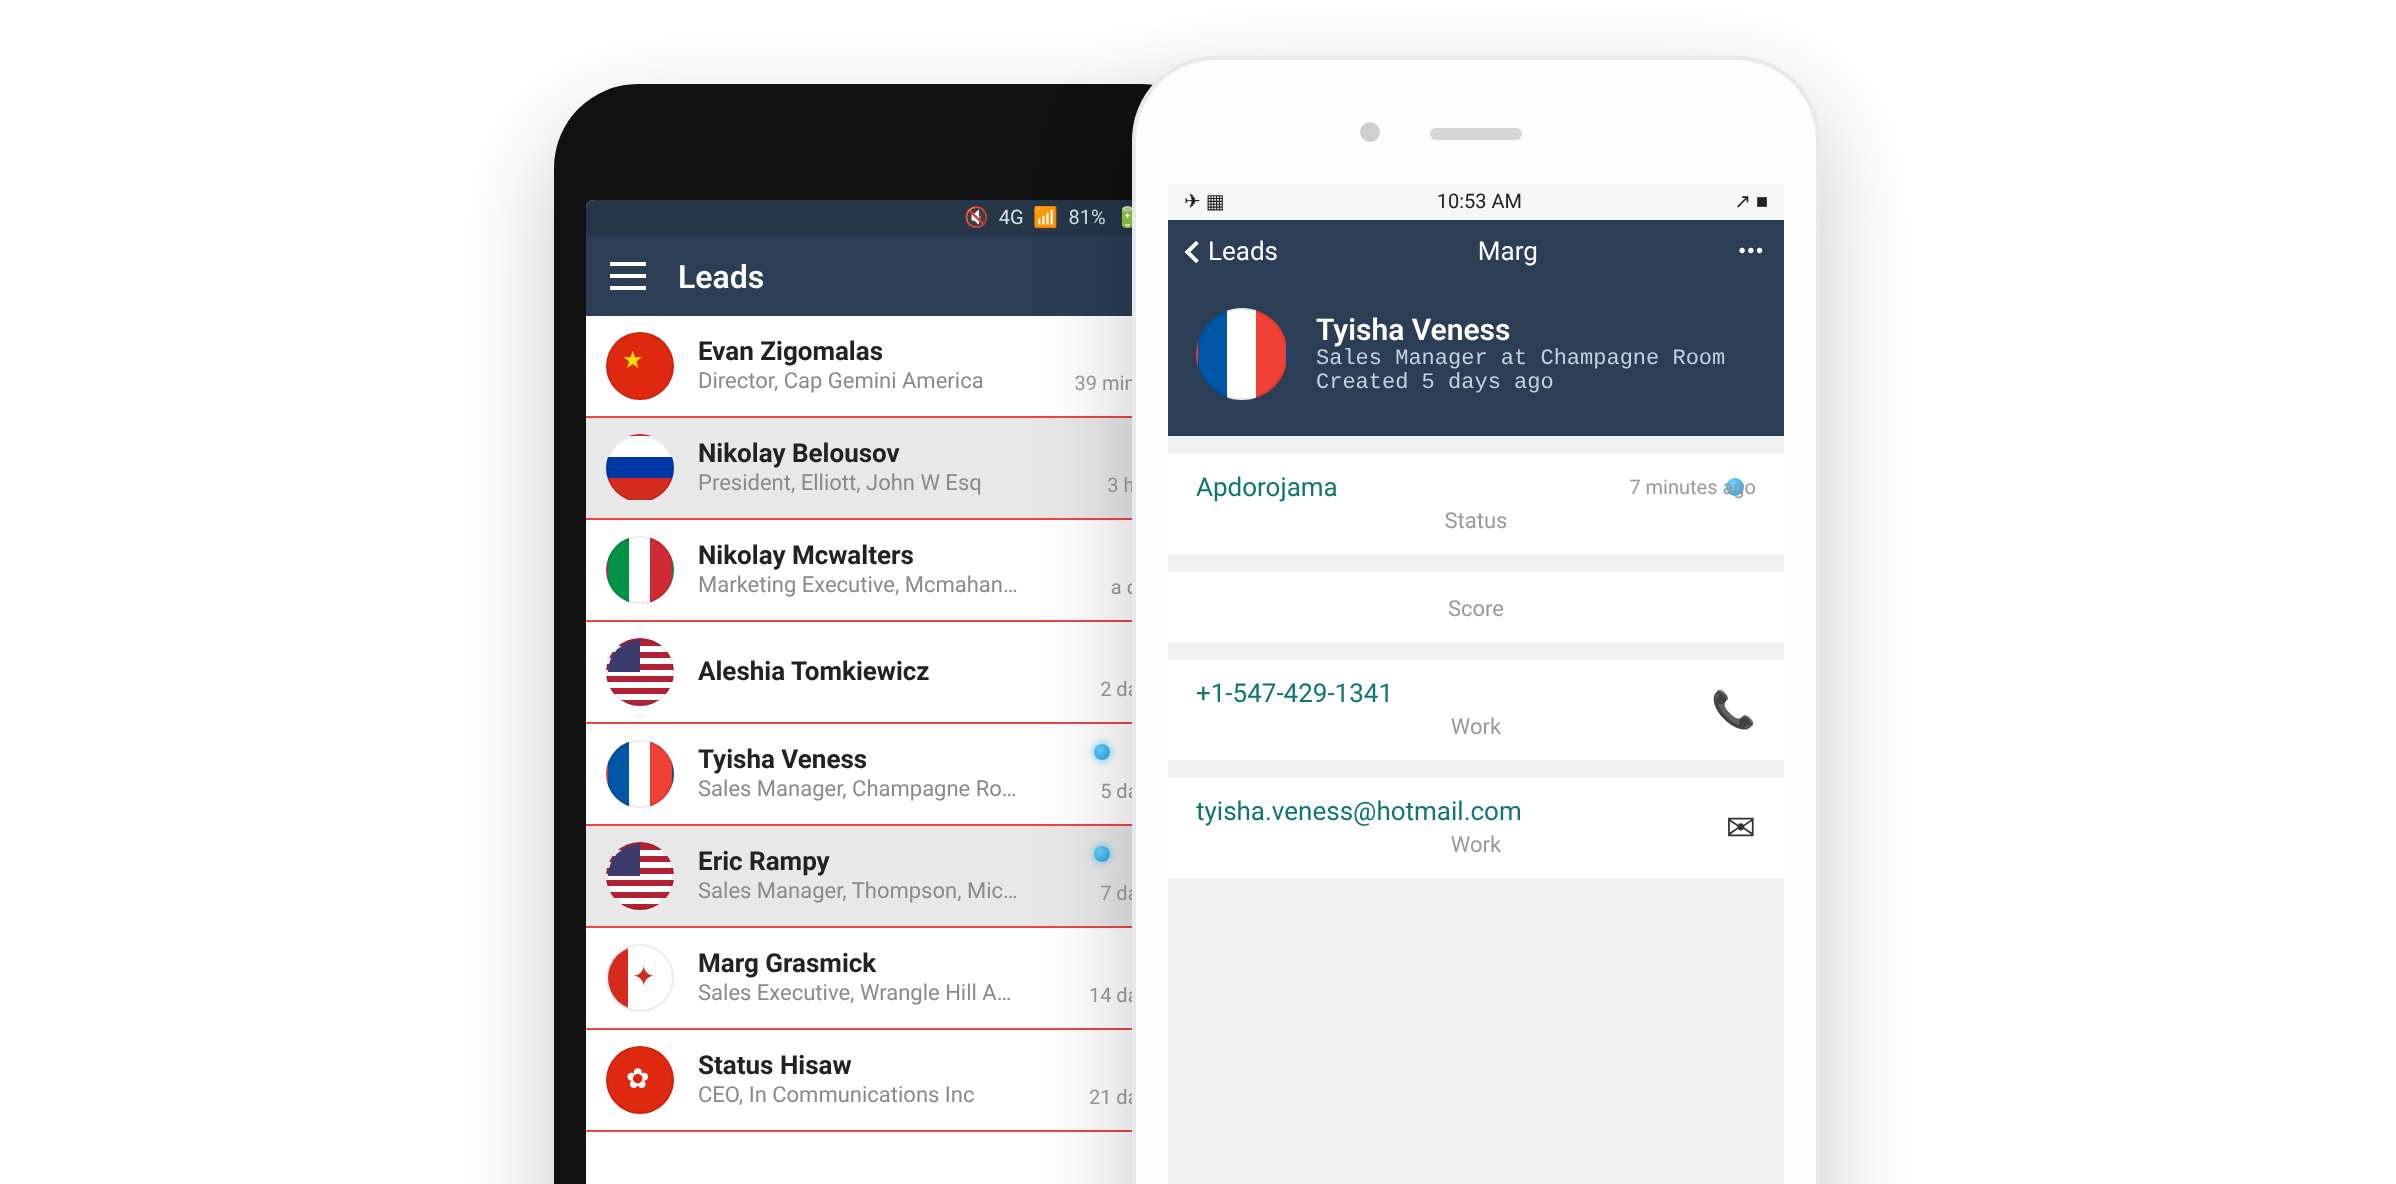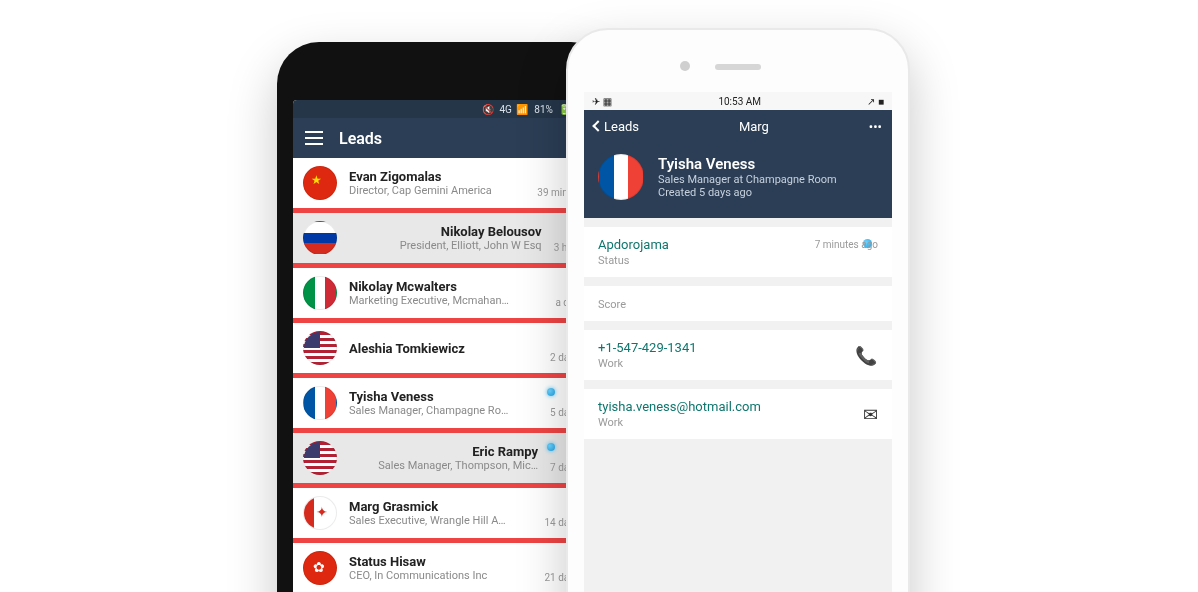--- a/index.html
+++ b/index.html
@@ -65,24 +65,24 @@
     gap: 16px; padding: 0 12px;
   }
   .appbar .title { font-size: 16px; font-weight: 600; }
   .hamburger { width: 18px; height: 14px; display:flex; flex-direction:column; justify-content:space-between;}
   .hamburger span{height:2px;background:#fff;}
 
   .list { flex: 1; overflow: hidden; background:#fff; }
   .row {
     display: flex; align-items: center; gap: 12px;
     padding: 8px 10px;
-    border-bottom: 5px solid #ef4444;
+    border-bottom: 1px solid #ef4444;
     position: relative;
   }
-  .row.sel { background:#e8e8e8;text-align:right; }
+  .row.sel { background:#e8e8e8; }
   .flag {
     width: 34px; height: 34px; border-radius: 50%;
     flex: none; background:#ccc; position:relative; overflow:hidden;
     border:1px solid rgba(0,0,0,.08);
   }
   .row .txt { flex:1; min-width:0; }
   .row .name { font-size: 13px; font-weight: 700; color:#222; }
   .row .sub  { font-size: 11px; color:#8a8a8a; white-space:nowrap; overflow:hidden; text-overflow:ellipsis; }
   .row .time { font-size: 10px; color:#9a9a9a; align-self:flex-end; padding-bottom:2px;}
   .row .dot  { position:absolute; right:42px; top:10px; width:8px;height:8px;border-radius:50%;
@@ -103,24 +103,24 @@
   .flag-hk::after{content:"✿";color:#fff;position:absolute;left:9px;top:7px;font-size:14px;}
 
   
   .ios-status{height:18px;font-size:10px;color:#222;display:flex;align-items:center;justify-content:space-between;padding:0 8px;background:#f7f7f7;}
   .ios-appbar{height:32px;background:#2b3e55;color:#fff;display:flex;align-items:center;justify-content:space-between;padding:0 10px;font-size:13px;}
   .ios-back{display:flex;align-items:center;gap:2px;}
   .chev{display:inline-block;width:8px;height:8px;border-left:2px solid #fff;border-bottom:2px solid #fff;transform:rotate(45deg);}
   .lead-header{background:#2b3e55;color:#fff;display:flex;gap:14px;align-items:center;padding:12px 14px 18px;}
   .lead-header .flag{width:46px;height:46px;}
   .lead-header .lname{font-size:15px;font-weight:600;}
-  .lead-header .lsub{font-size:11px;color:#c7d1de;}
+  .lead-header .lsub{font-size:11px;color:#c7d1de;font-family:Liberation Mono, monospace;}
   .card{background:#fff;margin-top:9px;padding:10px 14px;position:relative;}
   .card .val{font-size:13px;color:#0f766e;}
-  .card .lbl{font-size:11px;color:#9a9a9a;margin-top:2px;}
+  .card .lbl{font-size:11px;color:#9a9a9a;margin-top:2px;text-align:center;}
   .card .rt{position:absolute;right:14px;bottom:27px;font-size:10px;color:#9a9a9a;}
   .card .ric{position:absolute;right:14px;top:50%;transform:translateY(-50%);font-size:18px;color:#333;}
   .card .bluedot{position:absolute;right:20px;top:12px;width:9px;height:9px;border-radius:50%;
                  background:radial-gradient(circle at 35% 35%, #6dd3ff, #1e9fe0);}
 </style>
 </head>
 <body>
 
 <div class="phone android">
   <div class="screen" id="android-screen">

